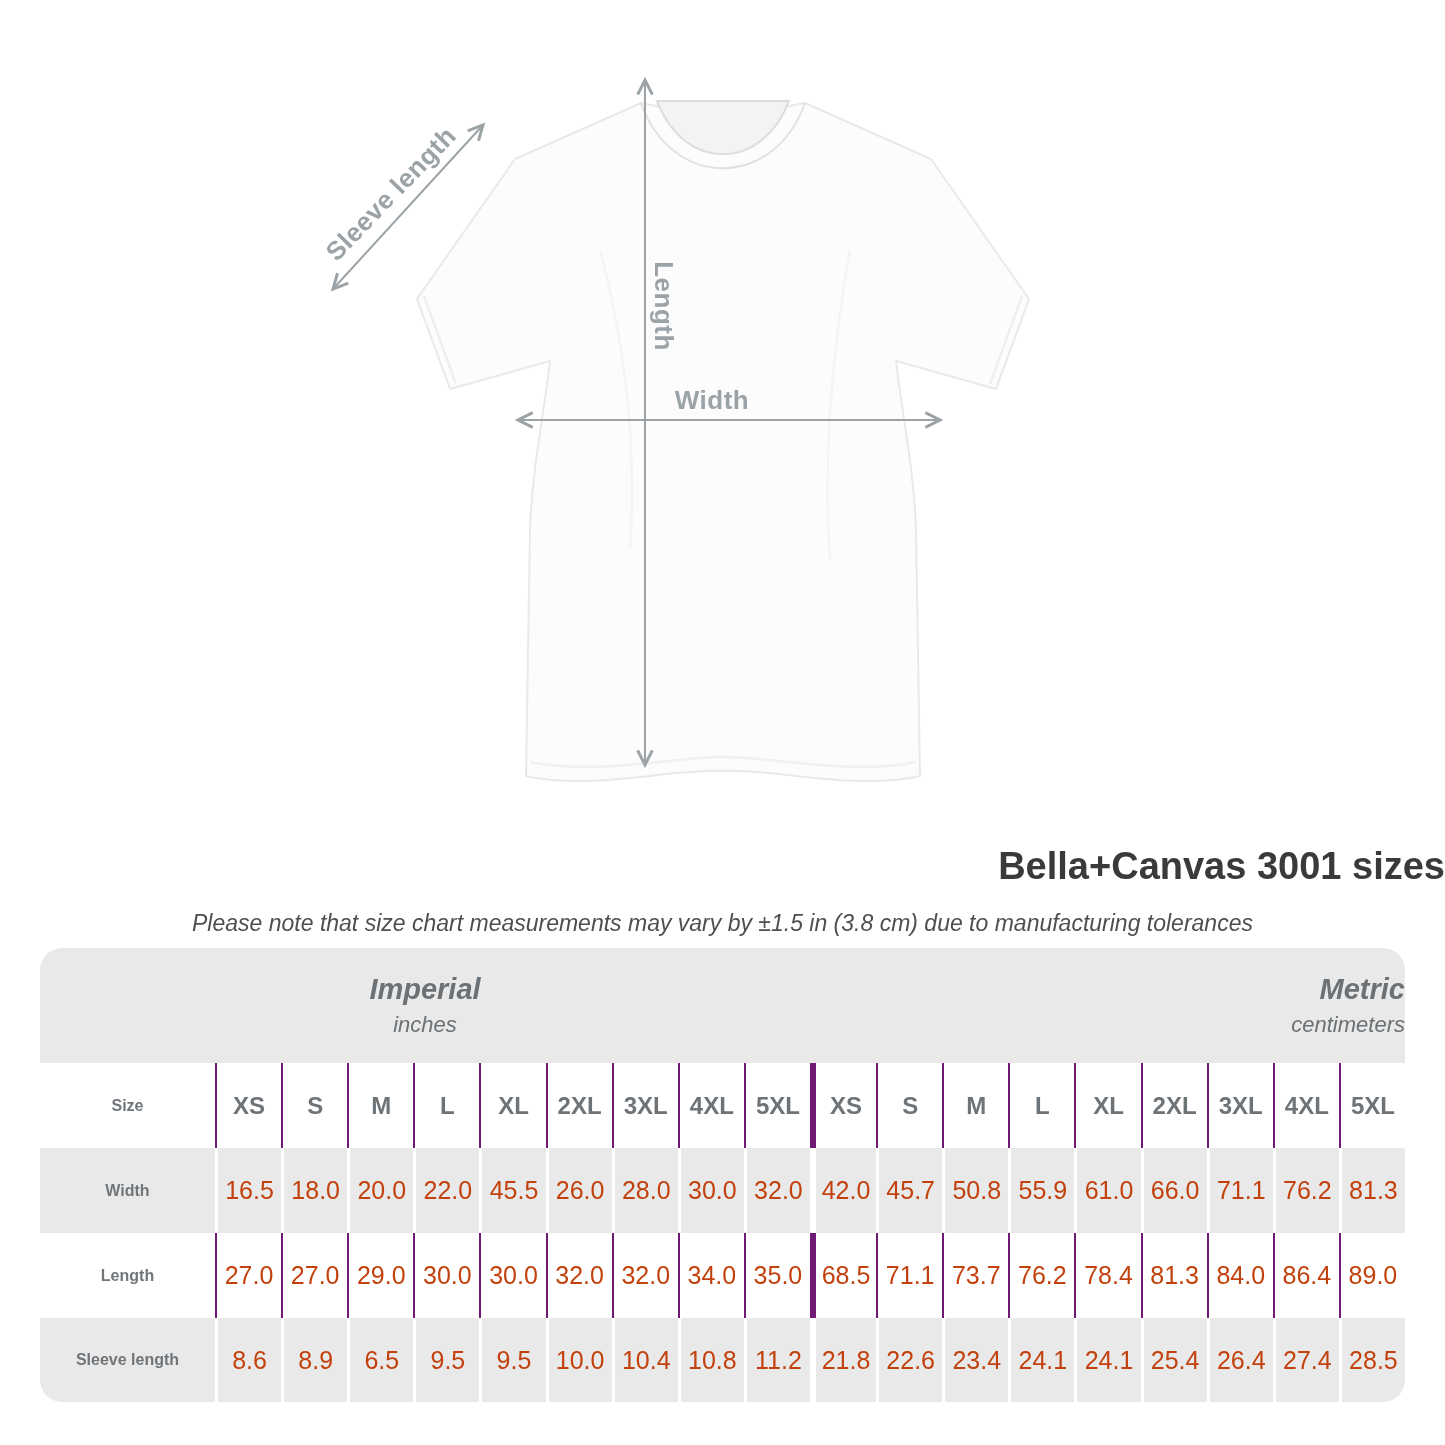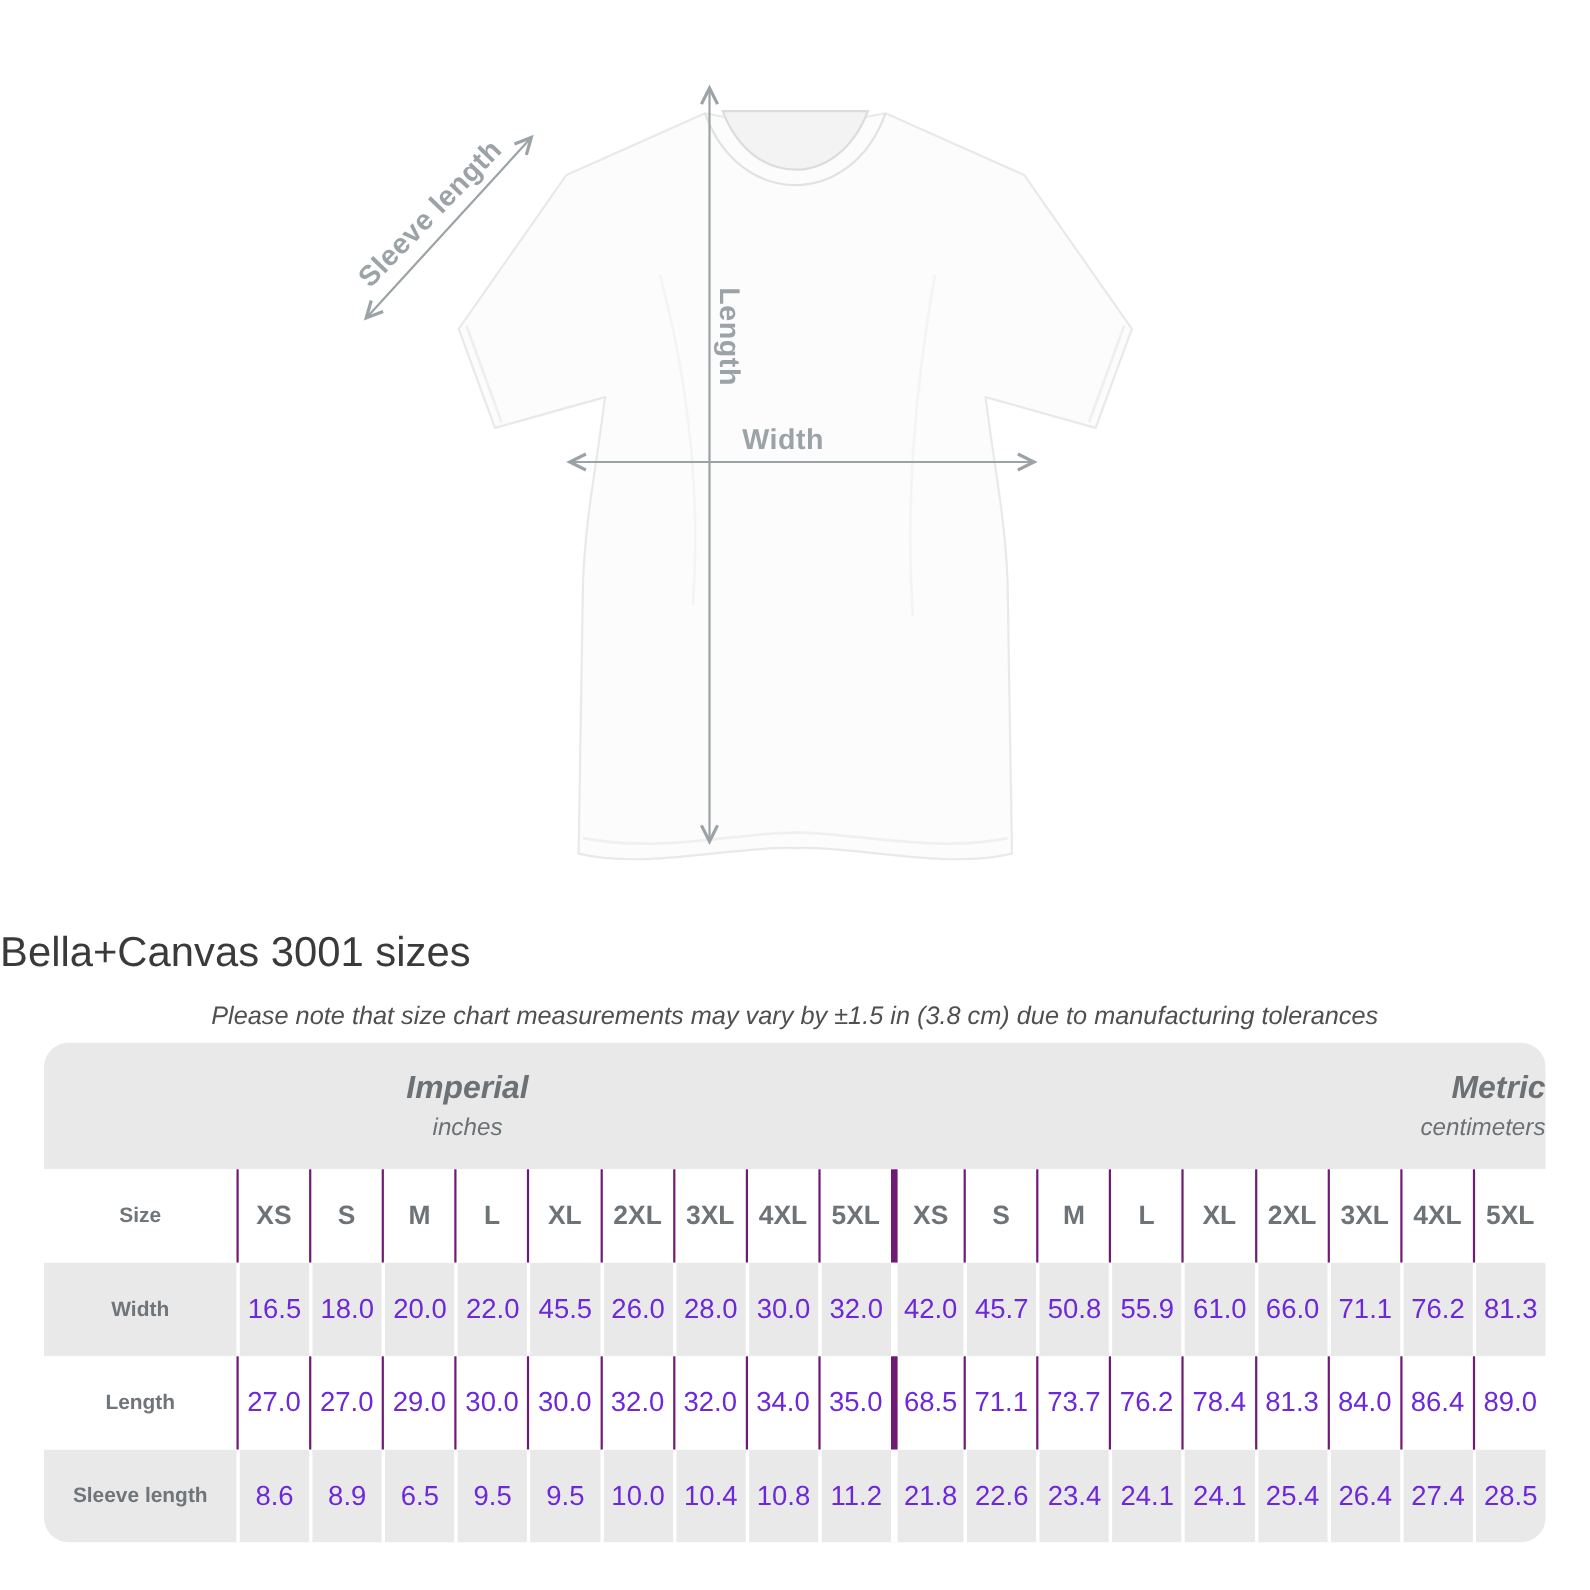--- a/index.html
+++ b/index.html
@@ -22,22 +22,22 @@
     color: #9ba3a7;
     white-space: nowrap;
   }
   .lbl-sleeve { left: 391px; top: 194px; transform: translate(-50%,-50%) rotate(-46deg); }
   .lbl-length { left: 663px; top: 306px; transform: translate(-50%,-50%) rotate(90deg); }
   .lbl-width  { left: 712px; top: 400px; transform: translate(-50%,-50%); }
 
   
   .title {
     position: absolute; left: 0; top: 845px; width: 1445px;
-    margin: 0; text-align: left;
-    font-size: 38px; font-weight: normal; color: #3a3a3a;
+    margin: 0; text-align: right;
+    font-size: 38px; font-weight: bold; color: #3a3a3a;
   }
   .subtitle {
     position: absolute; left: 0; top: 910px; width: 1445px;
     margin: 0; text-align: center;
     font-size: 23px; font-style: italic; color: #4f4f4f;
   }
 
   
   .size-table {
     position: absolute; left: 40px; top: 948px; width: 1365px;
@@ -54,23 +54,23 @@
   .band-imp { grid-column: 1 / 11; border-radius: 22px 0 0 0; }
   .band-met { grid-column: 11 / 20; border-radius: 0 22px 0 0; align-items: flex-end; }
   .band-name { font-size: 29px; font-weight: bold; font-style: italic; color: #6b7175; }
   .band-unit { font-size: 22px; font-style: italic; color: #6b7175; }
 
   .trow, .cells { display: contents; }
 
   .row-label, .cell {
     display: flex; align-items: center; justify-content: center;
   }
-  .row-label { font-size: 19px; font-weight: bold; color: #70757a; }
+  .row-label { font-size: 16px; font-weight: bold; color: #70757a; }
   .size-cell { font-size: 24px; font-weight: bold; color: #6e7378; }
-  .value-cell { font-size: 25px; color: #6d28d9; }
+  .value-cell { font-size: 25px; color: #c2410c; }
 
   .row-white .row-label, .row-white .cell { background: #ffffff; }
   .row-gray  .row-label, .row-gray  .cell { background: #e9e9e9; }
 
   .row-white .cell { border-left: 2px solid #701a75; }
   .row-gray  .cell { border-left: 3px solid #ffffff; }
   .metric-start .cell:first-child { border-left-width: 6px; }
 
   .last-row .row-label { border-radius: 0 0 0 22px; }
   .last-row .metric-start .cell:last-child { border-radius: 0 0 22px 0; }

